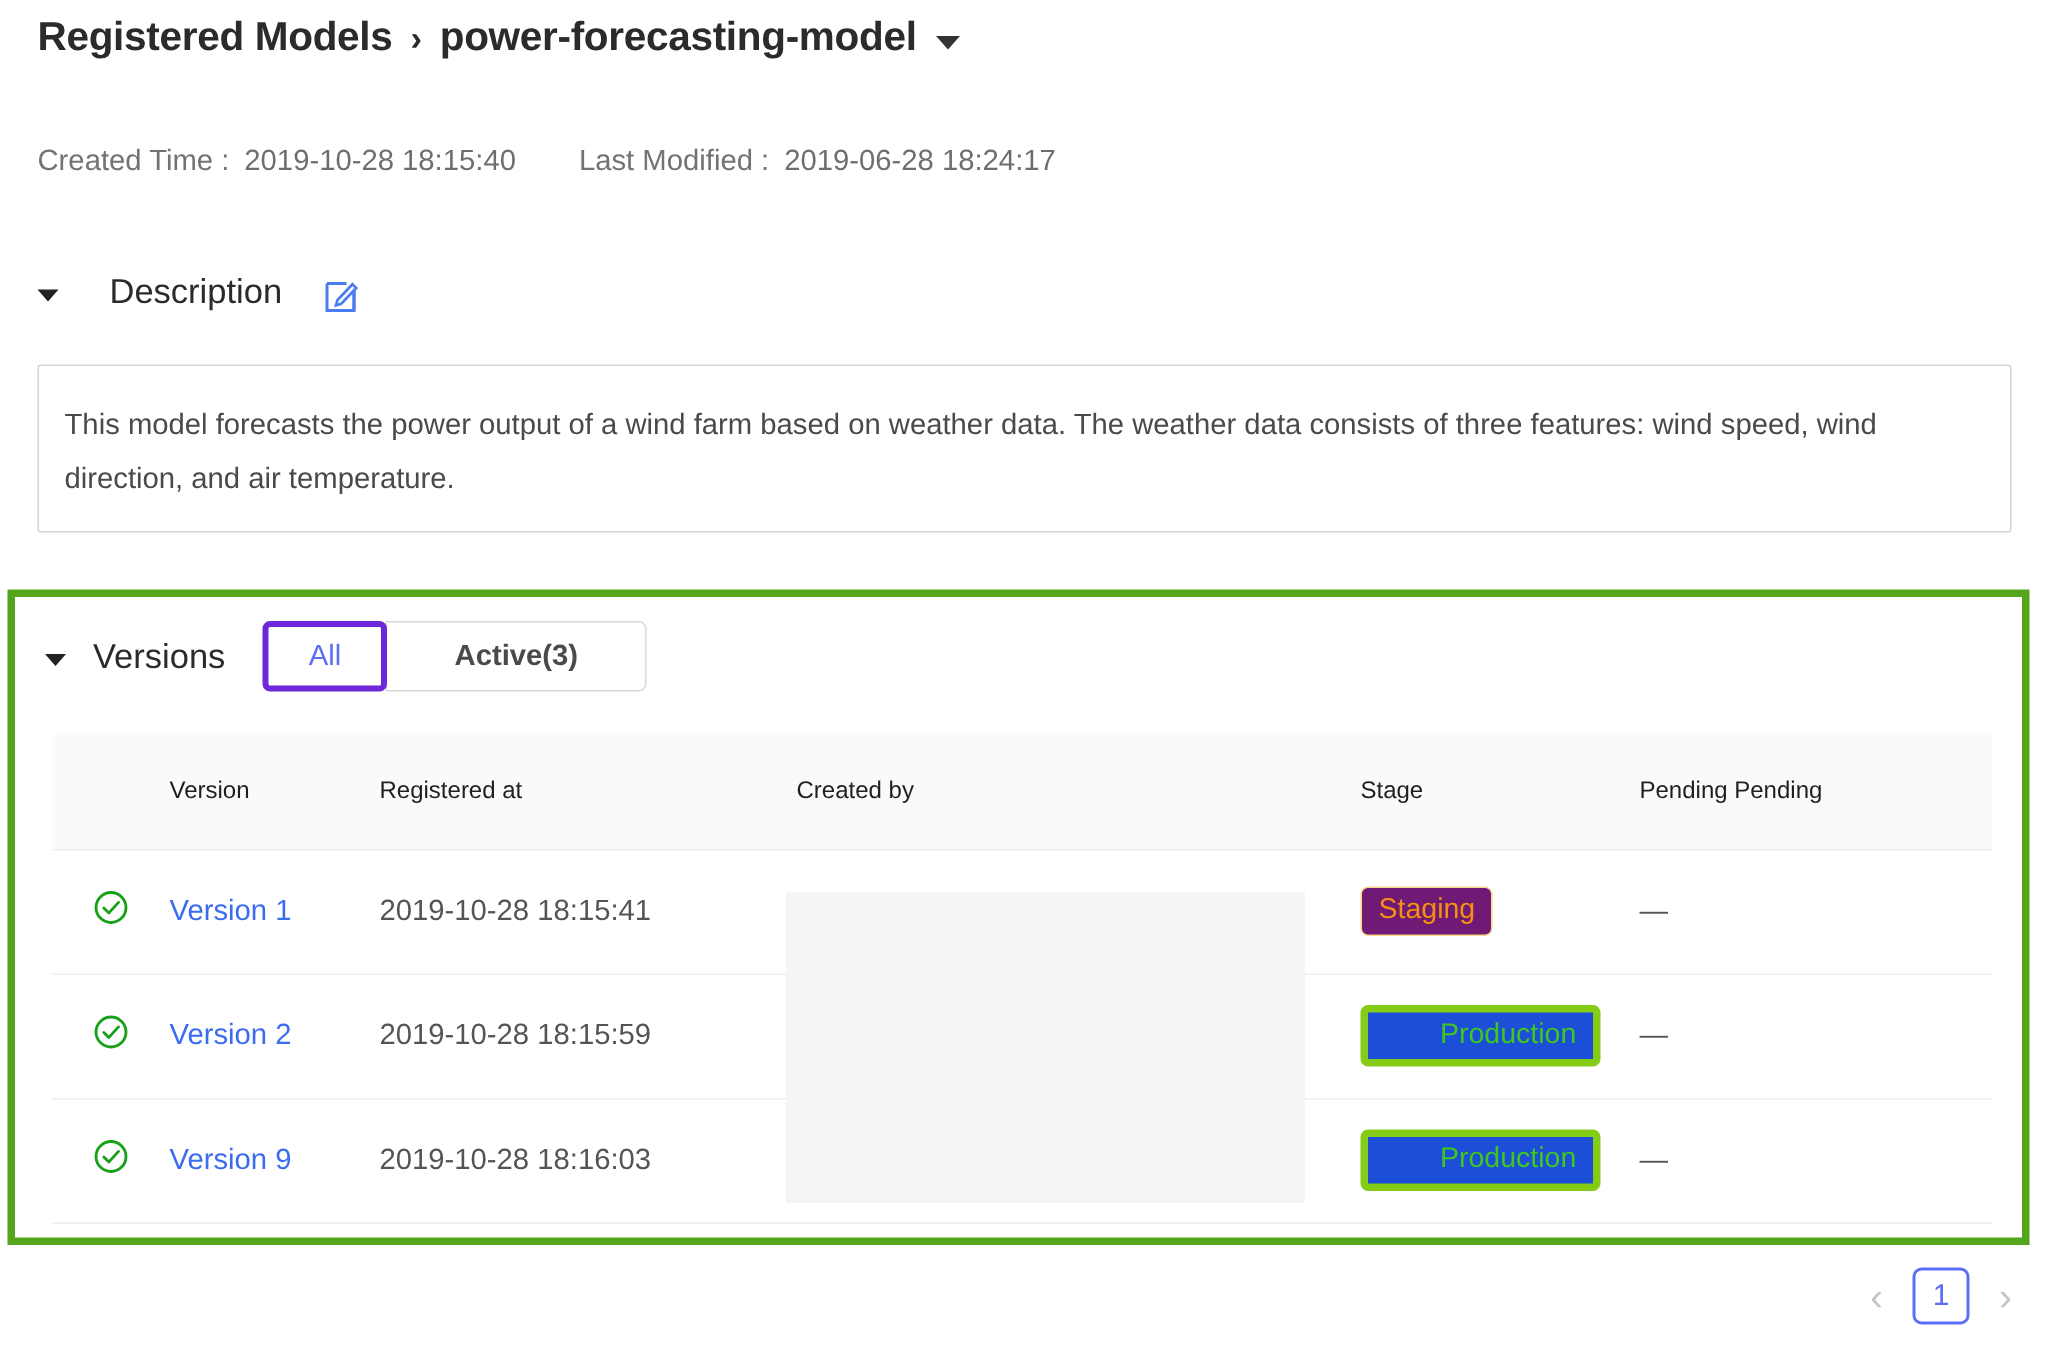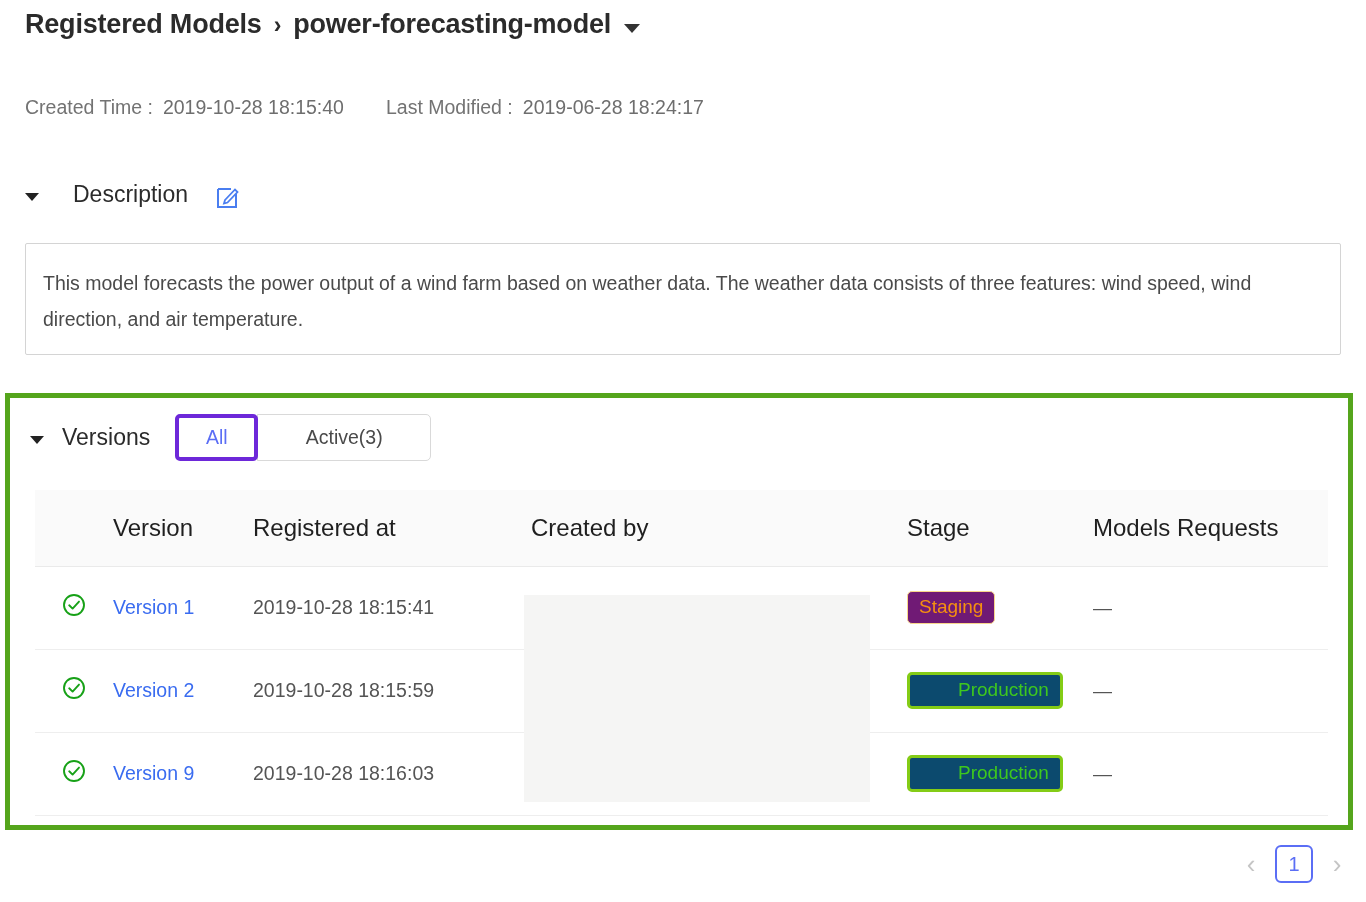--- a/index.html
+++ b/index.html
@@ -159,34 +159,35 @@
     border: 4px solid #6d28d9;
     color: #5b6ef5;
     border-radius: 5px;
     position: relative;
     z-index: 2;
   }
   .tab-active {
     width: 174px;
     border-radius: 0 5px 5px 0;
     margin-left: -1px;
+    font-weight: bold;
   }
 
   
   .tbl {
     position: absolute;
     left: 25px;
     top: 92px;
     width: 1293px;
     border-collapse: collapse;
     table-layout: fixed;
   }
   .tbl th {
     background: #fafafa;
-    font-size: 24px;
+    font-size: 16px;
     font-weight: normal;
     color: #1f1f1f;
     text-align: left;
     height: 76px;
     padding: 0;
     border-bottom: 1px solid #eaeaea;
   }
   .tbl td {
     height: 83px;
     font-size: 19.5px;
@@ -226,22 +227,22 @@
     padding: 5px 11px 7px 11px;
     line-height: 1;
   }
   .badge-staging {
     color: #f59010;
     border: 1px solid #f8d68b;
     background: #701a75;
   }
   .badge-production {
     color: #3ec81e;
-    border: 3px solid #84cc16;
-    background: #0c4a6e;
+    border: 5px solid #84cc16;
+    background: #1d4ed8;
     padding-left: 48px;
   }
   .dash { color: #555; font-size: 19px; }
 
   
   .pagination {
     position: absolute;
     right: 18px;
     top: 845px;
     display: flex;
@@ -329,21 +330,21 @@
           <col class="col-stage">
           <col class="col-pending">
       </colgroup>
       <thead>
         <tr>
           <th></th>
           <th>Version</th>
           <th>Registered at</th>
           <th>Created by</th>
           <th>Stage</th>
-          <th>Models Requests</th>
+          <th>Pending Pending</th>
         </tr>
       </thead>
       <tbody>
         <tr>
           <td class="check-cell">
             <span>
               <svg width="24" height="24" viewBox="0 0 24 24" fill="none">
                 <circle cx="12" cy="12" r="10" stroke="#17a117" stroke-width="1.9"></circle>
                 <path d="M7.2 12.3 L10.6 15.6 L17 8.6" stroke="#17a117" stroke-width="1.9" fill="none" stroke-linecap="round" stroke-linejoin="round"></path>
               </svg>

